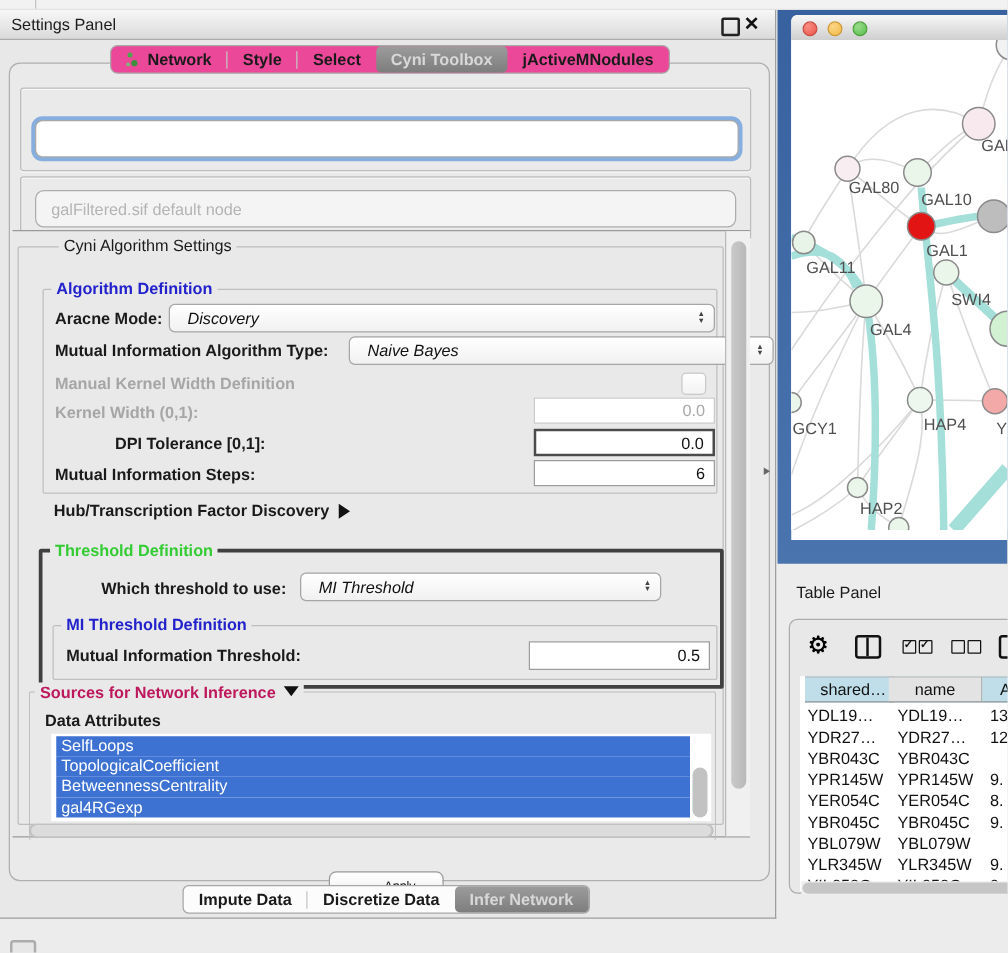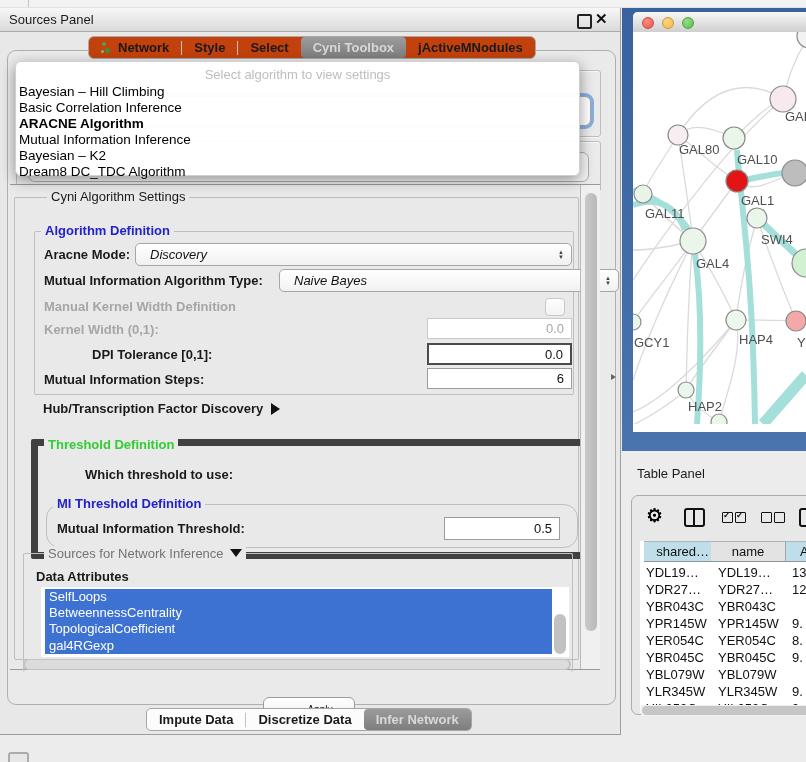--- a/index.html
+++ b/index.html
@@ -11,21 +11,21 @@
   #cp-titlebar{left:0;top:0;width:100%;height:23px;background:linear-gradient(#F7F7F7,#DADADA);border-bottom:1px solid #ABABAB;}
   #cp-title{left:9px;top:4px;font-size:13px;color:#1b1b1b;}
   #btn-float{left:577px;top:6px;width:11px;height:11px;border:2px solid #222;border-radius:2px;}
   #btn-close{left:595px;top:2px;font-size:15px;font-weight:900;color:#111;}
   #topstrip{left:0;top:0;width:806px;height:8px;background:#F2F2F2;border-bottom:1px solid #E2E2E2;box-sizing:border-box;}
   #topstrip-line{left:28px;top:0;width:1px;height:7px;background:#C4C4C4;}
 
   
   #inner{left:7px;top:42px;width:607px;height:653px;background:#EAEAEA;border:1px solid #AFAFAF;border-radius:9px;}
   
-  #tabbar{left:88px;top:28px;height:21px;background:#c2410c;border:1px solid #A9A9A9;border-radius:6px;display:flex;align-items:center;}
+  #tabbar{left:88px;top:28px;height:21px;background:#ec4899;border:1px solid #A9A9A9;border-radius:6px;display:flex;align-items:center;}
   .tab{font-size:13px;font-weight:700;color:#1a1a1a;padding:0 12px;height:21px;display:flex;align-items:center;white-space:nowrap;}
   .tab.sel{background:linear-gradient(#9C9C9C,#7D7D7D);color:#D8D8D8;border-radius:4px;}
   .tabsep{width:1px;height:14px;background:#C3C3C3;}
   #net-icon{width:11px;height:12px;margin-right:6px;position:relative;}
   #net-icon .d1,#net-icon .d2,#net-icon .d3{position:absolute;border-radius:50%;}
   #net-icon .d1{width:4px;height:4px;background:#4DA64D;left:1px;top:0;}
   #net-icon .d2{width:5px;height:5px;background:#3D8F3D;left:4px;top:6px;}
   #net-icon .d3{width:3px;height:3px;background:#77BB77;left:0px;top:8px;}
 
   
@@ -50,26 +50,26 @@
   .combo{position:absolute;background:linear-gradient(#FFFFFF,#F1F1F1);border:1px solid #A6A6A6;border-radius:5px;font-size:13px;color:#111;display:flex;align-items:center;box-sizing:border-box;}
   .combo .txt{padding-left:14px;font-style:italic;}
   .combo .arrows{position:absolute;right:7px;top:0;height:100%;display:flex;flex-direction:column;justify-content:center;color:#444;}
   .combo .arrows span{font-size:6px;line-height:5px;}
   .field{position:absolute;background:#fff;border:1px solid #9C9C9C;font-size:13px;color:#111;display:flex;align-items:center;justify-content:flex-end;padding-right:7px;box-sizing:border-box;}
   .field.dis{border-color:#C9C9C9;color:#A8A8A8;}
   .field.strong{border:2px solid #4B4B4B;}
 
   #grp-algo{left:19px;top:33px;width:538px;height:162px;border:1px solid #BFBFBF;border-radius:2px;}
   #grp-algo-title{left:6px;top:-9px;color:#2222CC;font-weight:700;}
-  #grp-thresh{left:16px;top:241px;width:542px;height:106px;border:7px solid #404040;border-radius:2px;}
+  #grp-thresh{left:16px;top:241px;width:542px;height:106px;border:3px solid #404040;border-radius:2px;}
   #grp-thresh-title{left:6px;top:-9px;color:#33CC33;font-weight:700;}
-  #grp-mit{left:8px;top:58px;width:530px;height:42px;border:1px solid #BFBFBF;border-radius:14px;}
+  #grp-mit{left:8px;top:58px;width:530px;height:42px;border:1px solid #BFBFBF;border-radius:2px;}
   #grp-mit-title{left:6px;top:-9px;color:#2222CC;font-weight:700;}
   #grp-src{left:8px;top:355px;width:548px;height:118px;border:1px solid #BFBFBF;border-radius:2px;border-bottom:none;}
-  #grp-src-title{left:20px;top:-8px;color:#737373;font-weight:400;}
+  #grp-src-title{left:4px;top:-8px;color:#be185d;font-weight:700;}
 
   .checkbox{position:absolute;background:linear-gradient(#FEFEFE,#F3F3F3);border:1px solid #C9C9C9;border-radius:4px;}
   .tri-right{display:inline-block;width:0;height:0;border-left:9px solid #111;border-top:6px solid transparent;border-bottom:6px solid transparent;vertical-align:-2px;margin-left:8px;}
   .tri-down{display:inline-block;width:0;height:0;border-top:8px solid #111;border-left:6px solid transparent;border-right:6px solid transparent;vertical-align:1px;margin-left:6px;}
 
   #list{left:26px;top:389px;width:528px;height:70px;background:#fff;overflow:hidden;padding-top:2px;box-sizing:border-box;}
   .listrow{height:16.2px;background:#3E72D2;color:#fff;font-size:13px;line-height:16px;padding-left:4px;margin-left:4px;width:507px;box-sizing:border-box;}
   #list-vsb{left:539px;top:416px;width:12px;height:40px;background:#C2C2C2;border-radius:6px;}
   #hscroll{left:8px;top:461px;width:548px;height:11px;background:#C2C2C2;border-radius:6px;}
   #hscroll-thumb{left:2px;top:1px;width:544px;height:9px;background:#DCDCDC;border-radius:5px;}
@@ -113,21 +113,21 @@
 </style>
 </head>
 <body>
 
 <div id="topstrip" class="abs">
     <div id="topstrip-line" class="abs"></div>
   </div>
 
 <div id="cp" class="abs">
   <div id="cp-titlebar" class="abs">
-    <div id="cp-title" class="abs">Sources Panel</div>
+    <div id="cp-title" class="abs">Settings Panel</div>
     <div id="btn-float" class="abs"></div>
     <div id="btn-close" class="abs">✕</div>
   </div>
 
   <div id="inner" class="abs"></div>
 
   <div id="grp-inference" class="abs groupbox"></div>
   <div id="combo-inference" class="abs"></div>
   <div id="grp-table" class="abs groupbox"></div>
   <div id="field-gal" class="abs">galFiltered.sif default node</div>
@@ -187,35 +187,42 @@
         <div class="field strong" style="left:392px;top:111px;width:145px;height:22px;">0.0</div>
         <div class="lbl" style="left:9px;top:140px;">Mutual Information Steps:</div>
         <div class="field" style="left:392px;top:136px;width:145px;height:21px;">6</div>
       </div>
 
       <div class="lbl" style="left:28px;top:203px;"><span>Hub/Transcription Factor Discovery</span><span class="tri-right"></span></div>
 
       <div id="grp-thresh" class="abs">
         <div id="grp-thresh-title" class="box-title">Threshold Definition</div>
         <div class="lbl" style="left:47px;top:21px;">Which threshold to use:</div>
+        <div class="combo" style="left:206px;top:16px;width:289px;height:23px;">
+          <span class="txt">MI Threshold</span>
+          <span class="arrows">
+              <span>▲</span>
+              <span>▼</span>
+            </span>
+        </div>
         <div id="grp-mit" class="abs">
           <div id="grp-mit-title" class="box-title">MI Threshold Definition</div>
           <div class="lbl" style="left:10px;top:16px;">Mutual Information Threshold:</div>
-          <div class="field" style="left:380px;top:12px;width:116px;height:23px;margin-left:17px;">0.5</div>
+          <div class="field" style="left:380px;top:12px;width:145px;height:23px;">0.5</div>
         </div>
       </div>
 
       <div id="grp-src" class="abs">
         <div id="grp-src-title" class="box-title"><span>Sources for Network Inference</span><span class="tri-down"></span></div>
         <div class="lbl" style="left:12px;top:15px;">Data Attributes</div>
       </div>
       <div id="list" class="abs">
           <div class="listrow">SelfLoops</div>
+          <div class="listrow">TopologicalCoefficient</div>
           <div class="listrow">BetweennessCentrality</div>
-          <div class="listrow">TopologicalCoefficient</div>
           <div class="listrow">gal4RGexp</div>
         </div>
       <div id="list-vsb" class="abs"></div>
       <div id="hscroll" class="abs">
           <div id="hscroll-thumb" class="abs"></div>
         </div>
     </div>
     <div id="vsb" class="abs">
         <div id="vsb-thumb" class="abs"></div>
       </div>
@@ -231,29 +238,20 @@
       <div class="tab">
         <span>Discretize Data</span>
       </div>
       <div class="tab sel">
         <span>Infer Network</span>
       </div>
     </div>
 
   <div id="split-arrow" class="abs"></div>
 
-  <div id="popup" class="abs">
-    <div id="popup-hint" class="abs">Select algorithm to view settings</div>
-  <div class="popup-item" style="top: 22px;">Bayesian – Hill Climbing</div>
-      <div class="popup-item" style="top: 37.9px;">Basic Correlation Inference</div>
-      <div class="popup-item bold" style="top: 53.8px;">ARACNE Algorithm</div>
-      <div class="popup-item" style="top: 69.7px;">Mutual Information Inference</div>
-      <div class="popup-item" style="top: 85.6px;">Bayesian – K2</div>
-      <div class="popup-item" style="top: 101.5px;">Dream8 DC_TDC Algorithm</div>
-    </div>
 </div>
 
 <div id="smallicon" class="abs"></div>
 
 <div id="netframe" class="abs">
   <div id="netwin" class="abs">
     <div id="nettitle" class="abs">
       <div class="light" id="light-r"></div>
       <div class="light" id="light-y"></div>
       <div class="light" id="light-g"></div>

